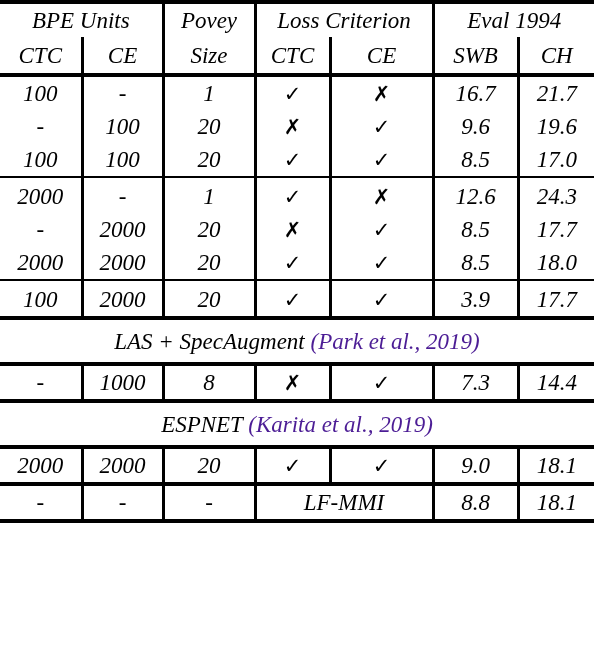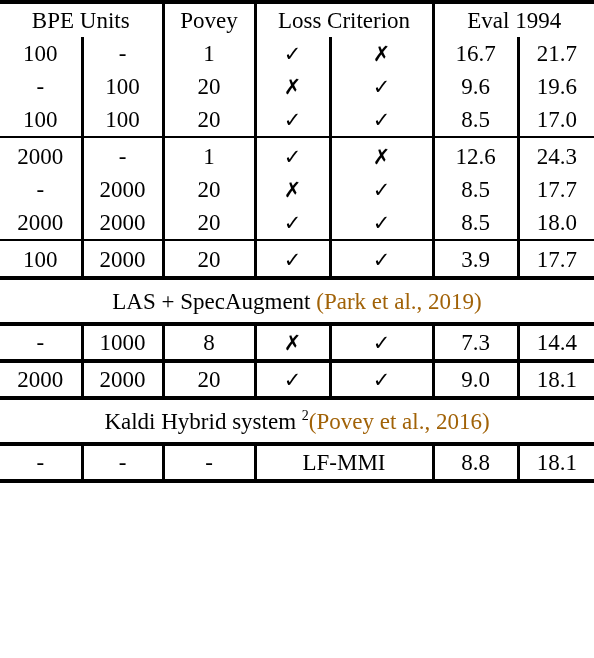--- a/index.html
+++ b/index.html
@@ -20,20 +20,21 @@
     height: 658px;
     box-sizing: border-box;
   }
 
   table.results {
     width: 594px;
     border-collapse: collapse;
     table-layout: fixed;
     font-size: 23px;
     line-height: 1.0;
+    font-style: italic;
   }
 
   table.results td, table.results th {
     padding: 0;
     margin: 0;
     text-align: center;
     vertical-align: middle;
     font-weight: normal;
     color: #000;
   }
@@ -70,21 +71,21 @@
   .data-row.first-in-group td { padding-top: 2px; }
 
   .mark {
     font-family: "DejaVu Sans", sans-serif;
     font-size: 21px;
     font-weight: bold;
     line-height: 1;
   }
 
   .cite {
-    color: #a16207;
+    color: #4c1d95;
     margin-top: 28px;
   }
 
   .fnote {
     font-size: 14px;
     vertical-align: super;
     line-height: 0;
   }
 </style>
 </head>
@@ -102,20 +103,29 @@
         <col class="c7">
     </colgroup>
     <tbody>
 
       <tr class="hdr-top hr-thick-top">
         <td colspan="2">BPE Units</td>
         <td class="vr-l">Povey</td>
         <td class="vr-l" colspan="2">Loss Criterion</td>
         <td class="vr-l" colspan="2">Eval 1994</td>
       </tr>
+      <tr class="hdr-bot hr-thick-bot">
+        <td>CTC</td>
+        <td class="vr-l">CE</td>
+        <td class="vr-l">Size</td>
+        <td class="vr-l">CTC</td>
+        <td class="vr-l">CE</td>
+        <td class="vr-l">SWB</td>
+        <td class="vr-l">CH</td>
+      </tr>
 
 
       <tr class="data-row">
         <td>100</td>
         <td class="vr-l">-</td>
         <td class="vr-l">1</td>
         <td class="vr-l"><span class="mark">✓</span></td>
         <td class="vr-l"><span class="mark">✗</span></td>
         <td class="vr-l">16.7</td>
         <td class="vr-l">21.7</td>
@@ -185,35 +195,35 @@
       <tr class="data-row hr-thick-bot">
         <td>-</td>
         <td class="vr-l">1000</td>
         <td class="vr-l">8</td>
         <td class="vr-l"><span class="mark">✗</span></td>
         <td class="vr-l"><span class="mark">✓</span></td>
         <td class="vr-l">7.3</td>
         <td class="vr-l">14.4</td>
       </tr>
 
+      <tr class="section-row hr-thick-bot">
+        <td colspan="7">
+          <span>ESPNET </span><span class="cite">(Karita et al., 2019)</span>
+        </td>
+      </tr>
       <tr class="data-row hr-thick-bot">
         <td>2000</td>
         <td class="vr-l">2000</td>
         <td class="vr-l">20</td>
         <td class="vr-l"><span class="mark">✓</span></td>
         <td class="vr-l"><span class="mark">✓</span></td>
         <td class="vr-l">9.0</td>
         <td class="vr-l">18.1</td>
       </tr>
 
-      <tr class="section-row hr-thick-bot">
-        <td colspan="7">
-          <span>Kaldi Hybrid system </span><span class="fnote">2</span><span class="cite">(Povey et al., 2016)</span>
-        </td>
-      </tr>
       <tr class="data-row hr-thick-bot">
         <td>-</td>
         <td class="vr-l">-</td>
         <td class="vr-l">-</td>
         <td class="vr-l" colspan="2">LF-MMI</td>
         <td class="vr-l">8.8</td>
         <td class="vr-l">18.1</td>
       </tr>
 
     </tbody>

